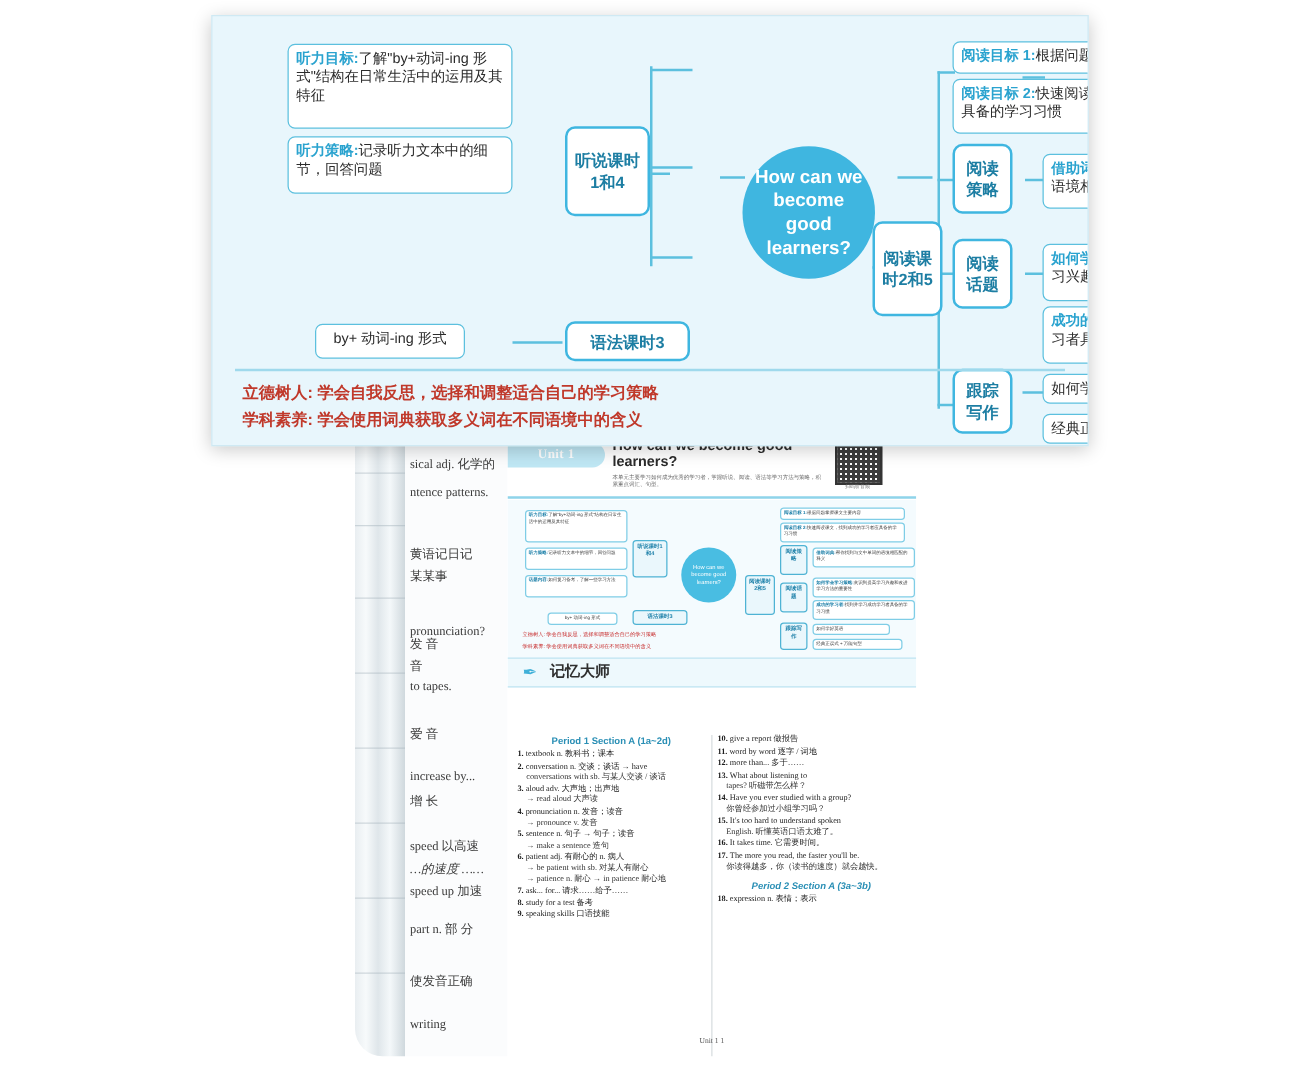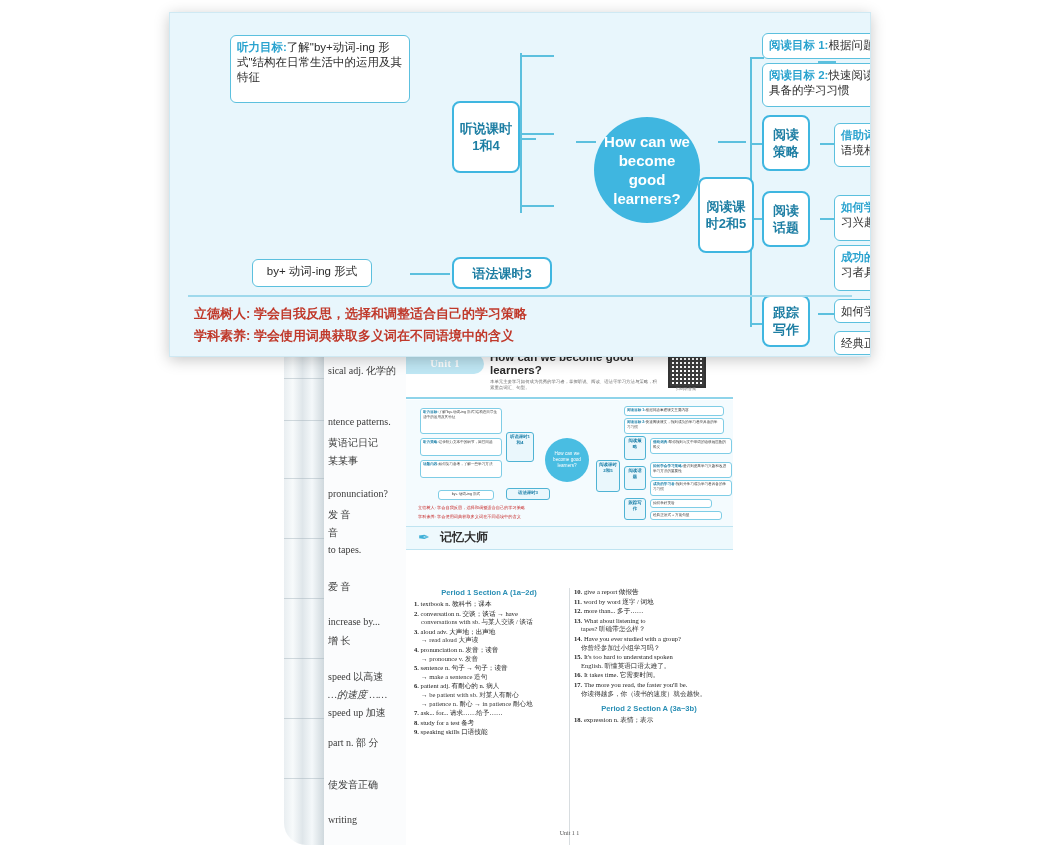--- a/index.html
+++ b/index.html
@@ -81,26 +81,26 @@
   <div class="spine-line" style="top:190px"></div>
   <div class="spine-line" style="top:250px"></div>
   <div class="spine-line" style="top:310px"></div>
   <div class="spine-line" style="top:370px"></div>
   <div class="spine-line" style="top:430px"></div>
 </div>
 
 <div class="left-page" id="left-page">
     <div class="lp-line" style="top: 16px;">sical adj. 化学的</div>
     <div class="lp-line" style="top: 34px;"></div>
-    <div class="lp-line" style="top: 68px;">ntence patterns.</div>
+    <div class="lp-line" style="top: 41px;">ntence patterns.</div>
     <div class="lp-line" style="top: 70px;"></div>
     <div class="lp-line" style="top: 88px;">黄语记日记</div>
     <div class="lp-line" style="top: 106px;">某某事</div>
     <div class="lp-line" style="top: 124px;"></div>
-    <div class="lp-line" style="top: 140px; text-align: right;">pronunciation?</div>
+    <div class="lp-line" style="top: 152px; text-align: right;">pronunciation?</div>
     <div class="lp-line" style="top: 160px;">发 音</div>
     <div class="lp-line" style="top: 178px;">音</div>
     <div class="lp-line" style="top: 196px;">to tapes.</div>
     <div class="lp-line" style="top: 214px;"></div>
     <div class="lp-line" style="top: 232px;">爱 音</div>
     <div class="lp-line" style="top: 250px;"></div>
     <div class="lp-line" style="top: 268px;">increase by...</div>
     <div class="lp-line" style="top: 286px;">增 长</div>
     <div class="lp-line" style="top: 304px;"></div>
     <div class="lp-line" style="top: 322px;">speed 以高速</div>
@@ -168,21 +168,21 @@
       </div>
     <div class="col r" id="col-right">
         <div class="entry"><span class="en">10. </span><span>give a report 做报告</span></div>
         <div class="entry"><span class="en">11. </span><span>word by word 逐字 / 词地</span></div>
         <div class="entry"><span class="en">12. </span><span>more than... 多于……</span></div>
         <div class="entry"><span class="en">13. </span><span>What about listening to</span><span class="ex">tapes? 听磁带怎么样？</span></div>
         <div class="entry"><span class="en">14. </span><span>Have you ever studied with a group?</span><span class="ex">你曾经参加过小组学习吗？</span></div>
         <div class="entry"><span class="en">15. </span><span>It's too hard to understand spoken</span><span class="ex">English. 听懂英语口语太难了。</span></div>
         <div class="entry"><span class="en">16. </span><span>It takes time. 它需要时间。</span></div>
         <div class="entry"><span class="en">17. </span><span>The more you read, the faster you'll be.</span><span class="ex">你读得越多，你（读书的速度）就会越快。</span></div>
-        <div class="period" style="margin-top: 6px;">Period 2 Section A (3a~3b)</div>
+        <div class="period" style="margin-top: 6px; font-style: italic;">Period 2 Section A (3a~3b)</div>
         <div class="entry"><span class="en">18. </span><span>expression n. 表情；表示</span></div>
       </div>
   </div>
 
   <div class="pagefoot">Unit 1   1</div>
 </div>
 
 <div class="overlay">
 
   <div class="ov-center">How can we become good learners?</div>
@@ -202,20 +202,23 @@
   <div class="ov-line" style="left:580px;top:310px;width:14px;"></div>
   <div class="ov-line" style="left:648px;top:48px;width:18px;"></div>
   <div class="ov-line" style="left:650px;top:130px;width:16px;"></div>
   <div class="ov-line" style="left:650px;top:205px;width:16px;"></div>
   <div class="ov-line" style="left:648px;top:300px;width:18px;"></div>
   <div class="ov-line" style="left:548px;top:128px;width:28px;"></div>
 
   <div class="ov-node" style="left:60px;top:22px;width:180px;height:68px;">
     <span class="lbl">听力目标:</span><span>了解"by+动词-ing 形式"结构在日常生活中的运用及其特征</span>
   </div>
+  <div class="ov-node" style="left:60px;top:96px;width:180px;height:46px;">
+    <span class="lbl">听力策略:</span><span>记录听力文本中的细节，回答问题</span>
+  </div>
   <div class="ov-node" style="left:82px;top:246px;width:120px;height:28px;text-align:center;">
     <span>by+ 动词-ing 形式</span>
   </div>
 
   <div class="ov-branch" style="left:282px;top:88px;width:68px;height:72px;">听说课时1和4</div>
   <div class="ov-branch" style="left:282px;top:244px;width:100px;height:32px;">语法课时3</div>
   <div class="ov-branch" style="left:528px;top:164px;width:56px;height:76px;">阅读课时2和5</div>
   <div class="ov-branch" style="left:592px;top:102px;width:48px;height:56px;">阅读策略</div>
   <div class="ov-branch" style="left:592px;top:178px;width:48px;height:56px;">阅读话题</div>
   <div class="ov-branch" style="left:592px;top:282px;width:48px;height:52px;">跟踪写作</div>

